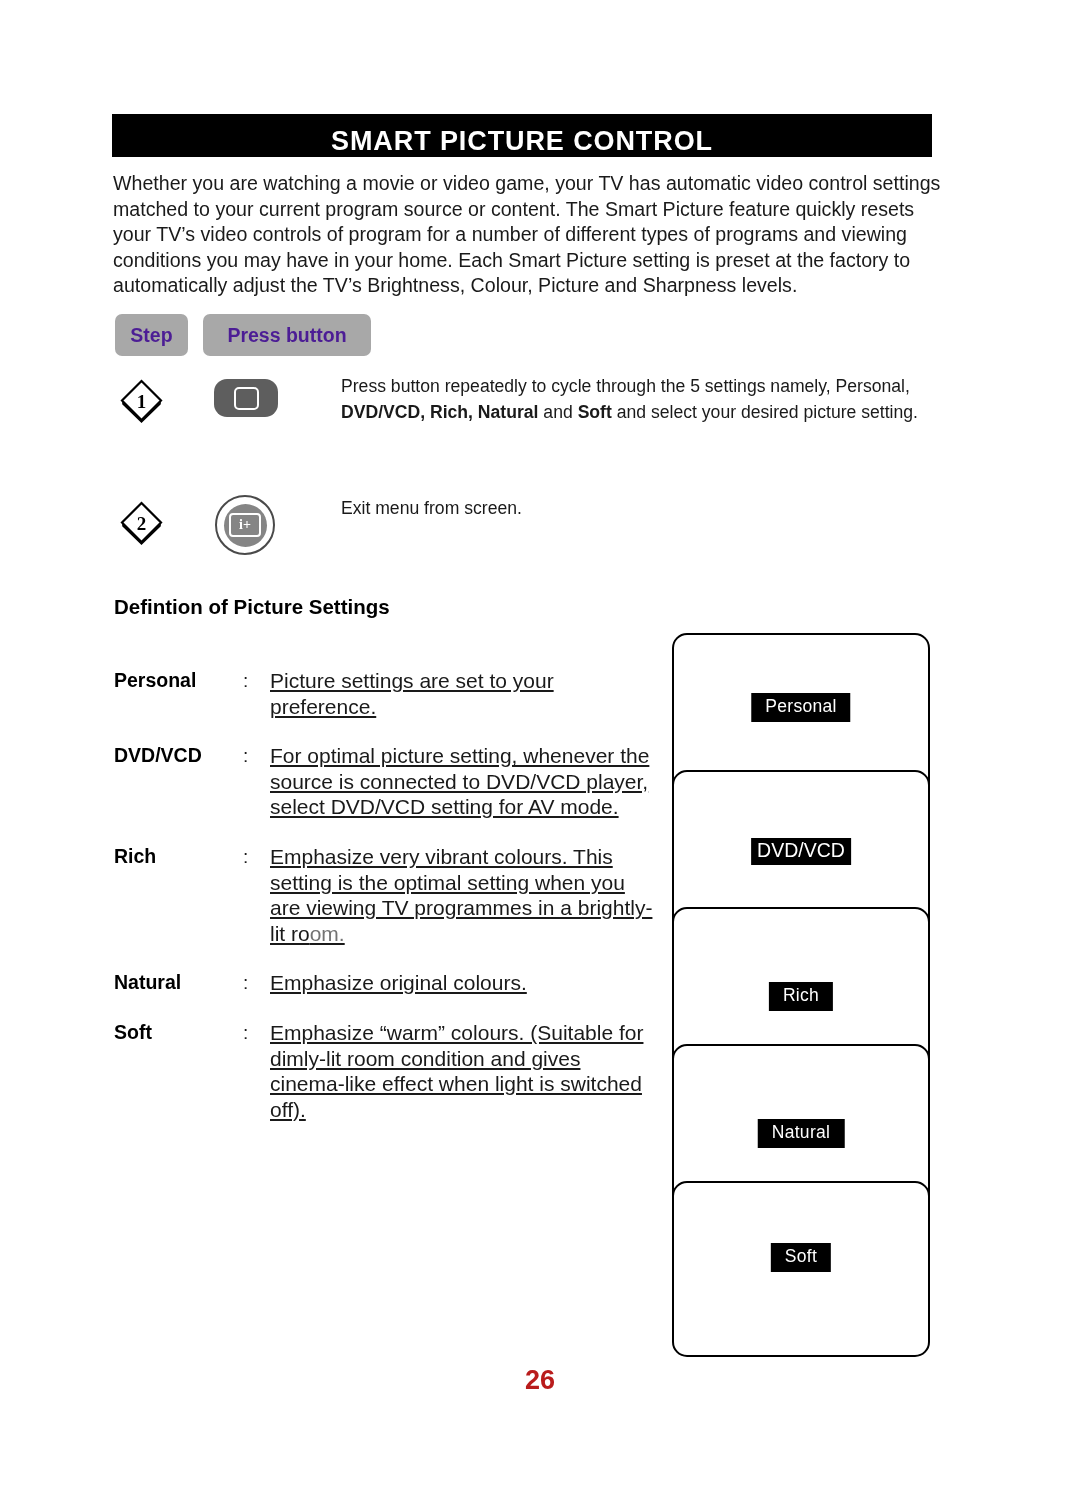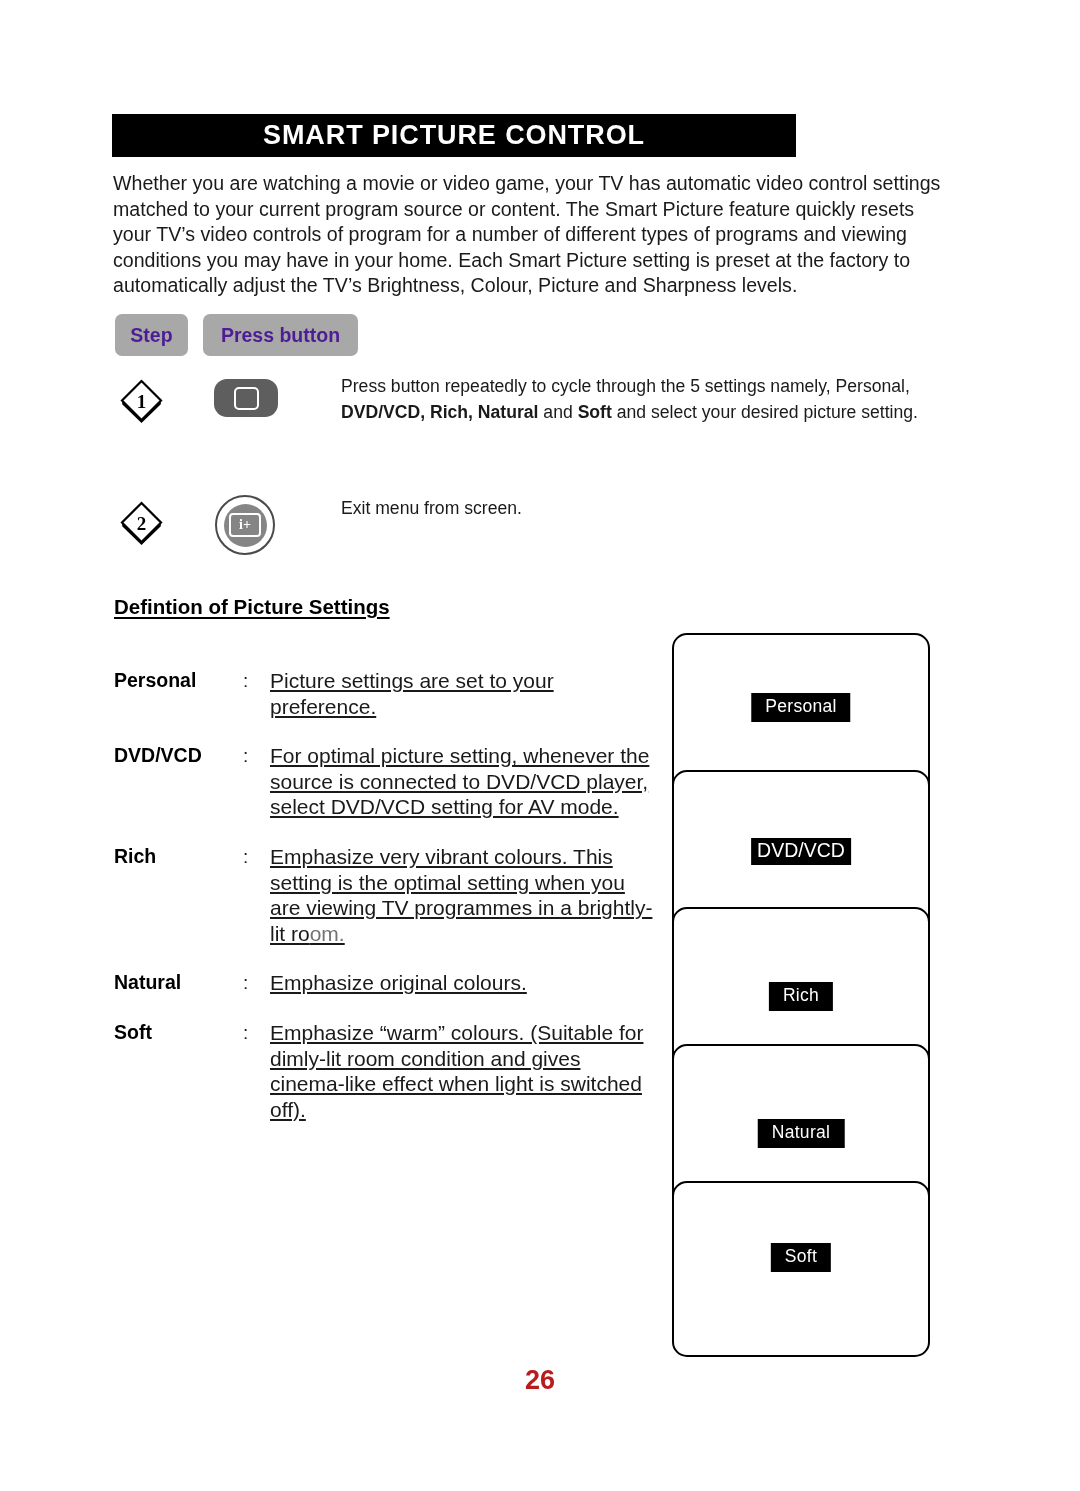--- a/index.html
+++ b/index.html
@@ -18,25 +18,25 @@
   .page {
     position: absolute;
     inset: 0;
   }
 
   
   .header-bar {
     position: absolute;
     left: 112px;
     top: 114px;
-    width: 684px;
+    width: 820px;
     height: 43px;
     background: #000000;
     display: flex;
-    align-items: center;
+    align-items: flex-end;
     justify-content: center;
   }
   .header-title {
     color: #ffffff;
     font-size: 27px;
     font-weight: bold;
     letter-spacing: 0.9px;
   }
 
   
@@ -56,21 +56,21 @@
     background: #a8a8a8;
     border-radius: 7px;
     display: flex;
     align-items: center;
     justify-content: center;
     font-weight: bold;
     font-size: 19.5px;
     color: #4c1d95;
   }
   .chip-step   { left: 115px; top: 314px; width: 73px;  height: 42px; }
-  .chip-button { left: 203px; top: 314px; width: 155px; height: 42px; }
+  .chip-button { left: 203px; top: 314px; width: 168px; height: 42px; }
 
   
   .step-row { position: absolute; left: 0; width: 100%; }
   .row-1 { top: 370px; }
   .row-2 { top: 492px; }
 
   .diamond {
     position: absolute;
     left: 119px;
     width: 45px;
@@ -148,21 +148,20 @@
   }
   .step-text b { font-weight: bold; }
 
   
   .def-heading {
     position: absolute;
     left: 114px;
     top: 595px;
     font-size: 20.5px;
     font-weight: bold;
-    text-decoration: underline;
     text-underline-offset: 3px;
   }
 
   
   .def-list {
     position: absolute;
     left: 114px;
     top: 668px;
     width: 540px;
   }

